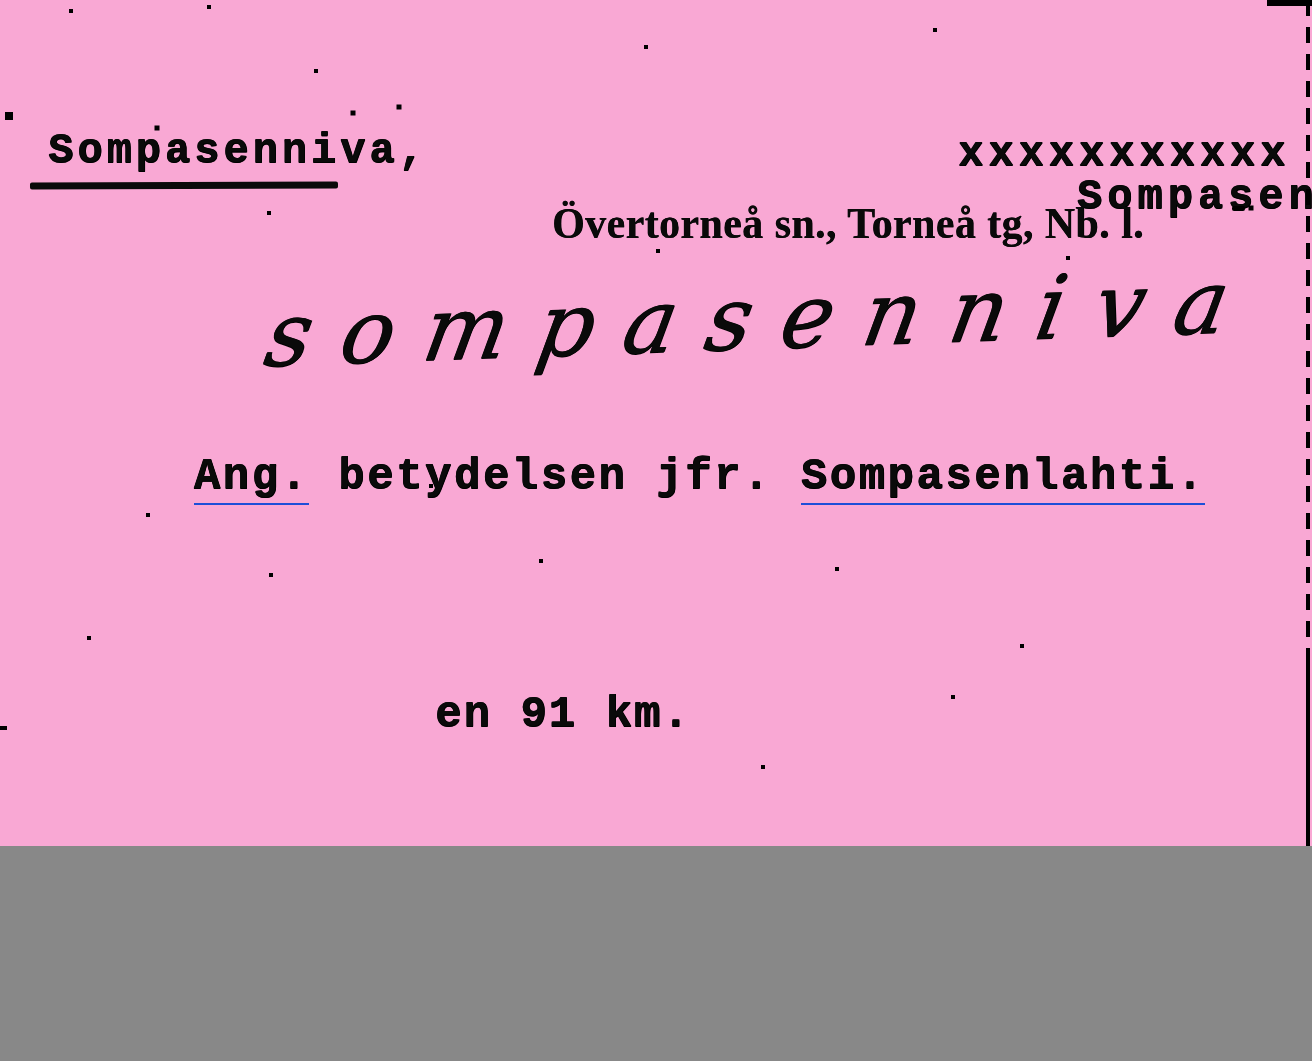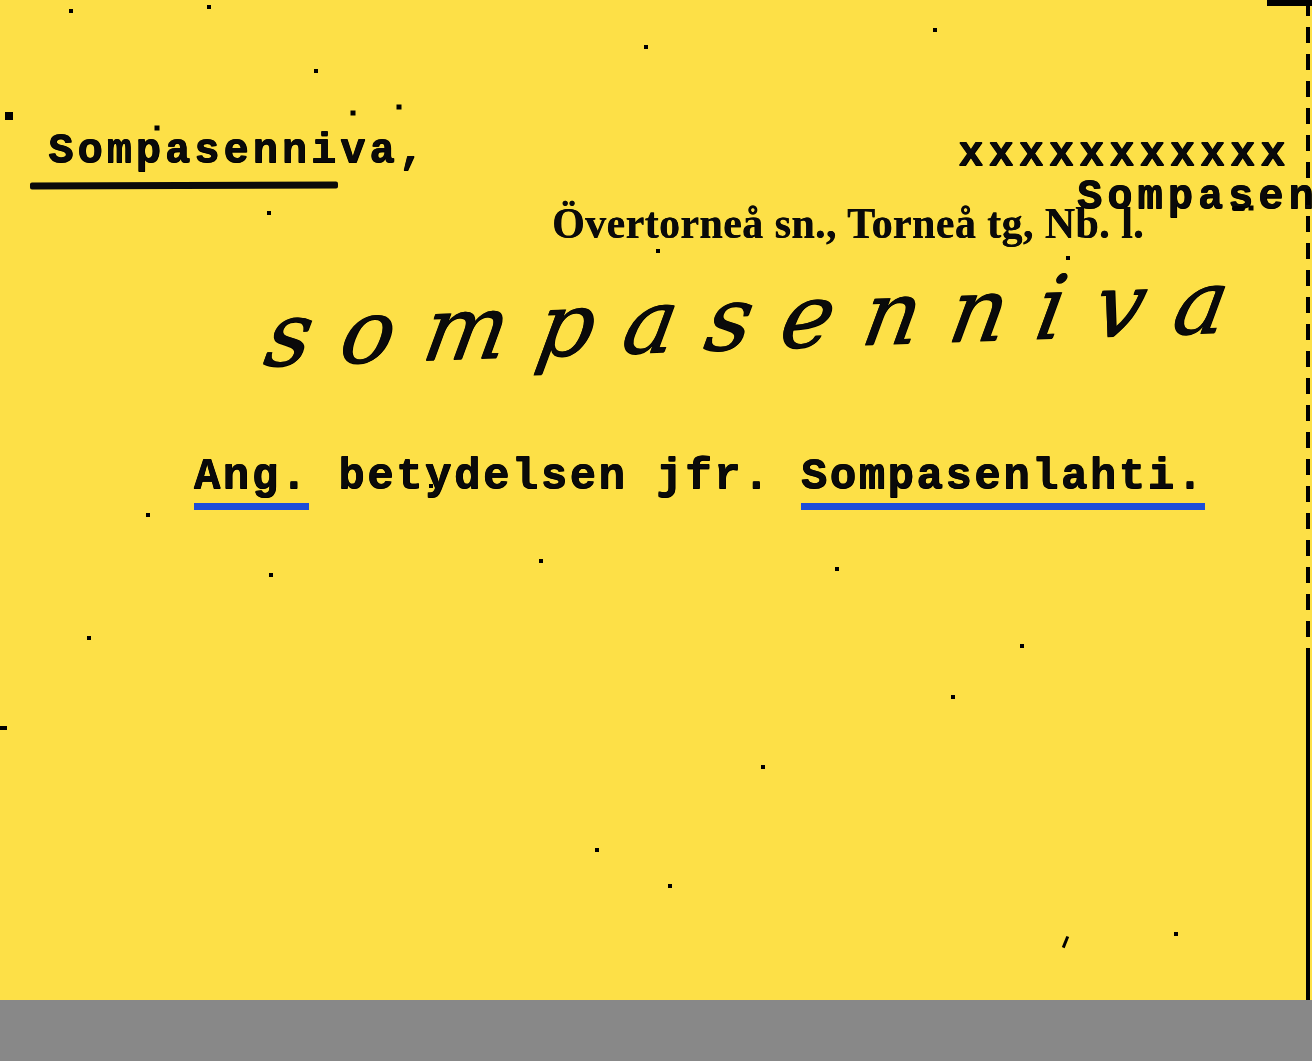--- a/index.html
+++ b/index.html
@@ -1,19 +1,19 @@
 <!DOCTYPE html>
 <html><head>
 <meta charset="utf-8">
 <style>
   html,body{margin:0;padding:0;background:#888;}
   #page{
     position:relative;
-    width:1312px;height:1000px;
-    background:#fde047;
+    width:1312px;height:846px;
+    background:#f9a8d4;
     overflow:hidden;
     font-family:"Liberation Mono","DejaVu Sans Mono",monospace;
   }
   
   .tw{
     position:absolute;
     font-family:"Liberation Mono","DejaVu Sans Mono",monospace;
     font-weight:700;
     font-size:44px;
     line-height:1.1;
@@ -22,21 +22,21 @@
     white-space:pre;
     text-shadow:.7px 0 #000,0 .7px #000,.7px .7px #000;
   }
   .headline{font-size:42px;letter-spacing:4px;}
   .ghosted{text-shadow:.7px 0 #000,0 .7px #000,0 -2px 0 rgba(0,0,0,.45);}
   .strike-wrap{position:absolute;left:960px;top:128px;}
   .strike-wrap .base,.strike-wrap .overlay{
     position:static;display:inline-block;letter-spacing:5px;
   }
   .strike-wrap .overlay{position:absolute;left:-2px;top:3px;}
-  .uline{border-bottom:7px solid #1d4ed8;padding-bottom:2px;}
+  .uline{border-bottom:2px solid #1d4ed8;padding-bottom:2px;}
   
   .stamp{
     position:absolute;
     font-family:"Liberation Serif","DejaVu Serif",serif;
     font-weight:700;color:#0a0a0a;white-space:pre;
     text-shadow:.5px 0 #000;
   }
   .stamp.location{left:552px;top:197px;font-size:45px;letter-spacing:.5px;
     transform:scaleX(.93);transform-origin:left top;}
   .stamp.signature{left:810px;top:856px;font-size:47px;letter-spacing:6px;}
@@ -96,20 +96,21 @@
 
   <span class="stamp location">Övertorneå sn., Torneå tg, Nb. l.</span>
 
   <span class="handwriting">sompasenniva</span>
 
   <div class="tw" style="left:78px;top:404px;">
     <span class="uline">Ang.</span><span> betydelsen jfr. </span><span class="uline">Sompasenlahti.</span>
   </div>
 
 
+  <span class="tw" style="left:435px;top:690px;letter-spacing:2px;">en 91 km.</span>
 
 
   <span class="tw" style="left:1024px;top:1025px;letter-spacing:2px;"><span>19</span><span class="digit-stack"><span class="under">5</span><span>6</span></span><span>4</span></span>
 
   <div class="edge-dashed"></div>
   <div class="edge-solid"></div>
   <div class="corner-bar"></div>
   <div class="blot-a"></div>
   <div class="blot-b"></div>
   <div class="blot-c"></div>

